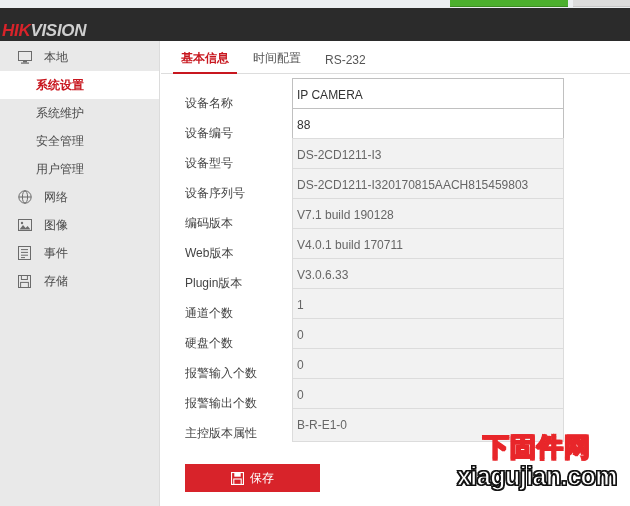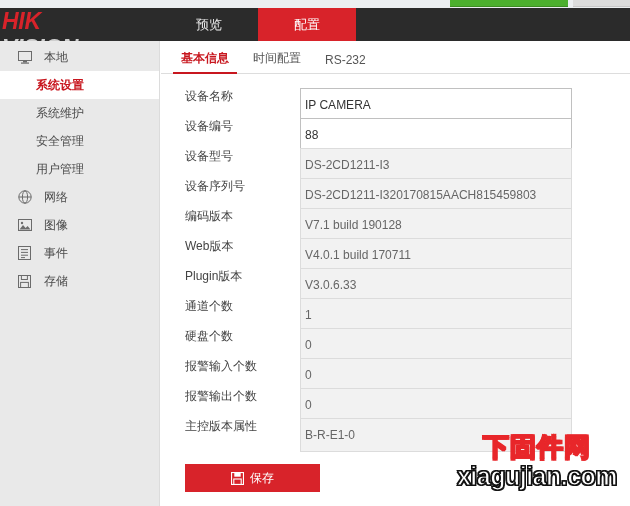--- a/index.html
+++ b/index.html
@@ -51,28 +51,27 @@
     top: 8px; left: 0;
     width: 630px;
     height: 33px;
     background: #2b2b2b;
     display: flex;
     align-items: stretch;
   }
   .logo {
     width: 160px;
     display: flex;
-    align-items: flex-start;
+    align-items: flex-end;
     padding-left: 2px;
     box-sizing: border-box;
     font-style: italic;
     font-weight: bold;
-    font-size: 23px;
+    font-size: 17px;
     letter-spacing: -0.3px;
-    flex-direction: column;
   }
   .logo .hik { color: #d8232a; }
   .logo .vision { color: #cfcfcf; }
 
   .nav-tabs {
     display: flex;
     align-items: stretch;
   }
   .nav-tab {
     width: 98px;
@@ -171,24 +170,23 @@
     bottom: -1px;
     height: 2px;
     background: #c8171f;
   }
 
   .form {
     padding: 14px 0 0 0;
   }
   .frow {
     display: flex;
-    align-items: flex-start;
+    align-items: flex-end;
     height: 24px;
     margin-bottom: 6px;
-    gap: 8px;
   }
   .flabel {
     width: 131px;
     padding-left: 24px;
     box-sizing: border-box;
     font-size: 12px;
     color: #444;
   }
   .fctrl {
     width: 272px;
@@ -268,24 +266,20 @@
 
 <div class="top-sliver">
   <div class="green-bar"></div>
   <div class="gray-bar"></div>
 </div>
 
 <div class="topnav">
   <div class="logo">
     <span class="hik">HIK</span>
       <span class="vision">VISION</span>
-  </div>
-  <div class="nav-tabs">
-    <div class="nav-tab">预览</div>
-    <div class="nav-tab active">配置</div>
   </div>
 </div>
 
 <div class="sidebar">
 
   <div class="side-spacer"></div>
 
   <div class="side-item">
     <span class="ico">
       <svg width="14" height="13" viewBox="0 0 14 13">

